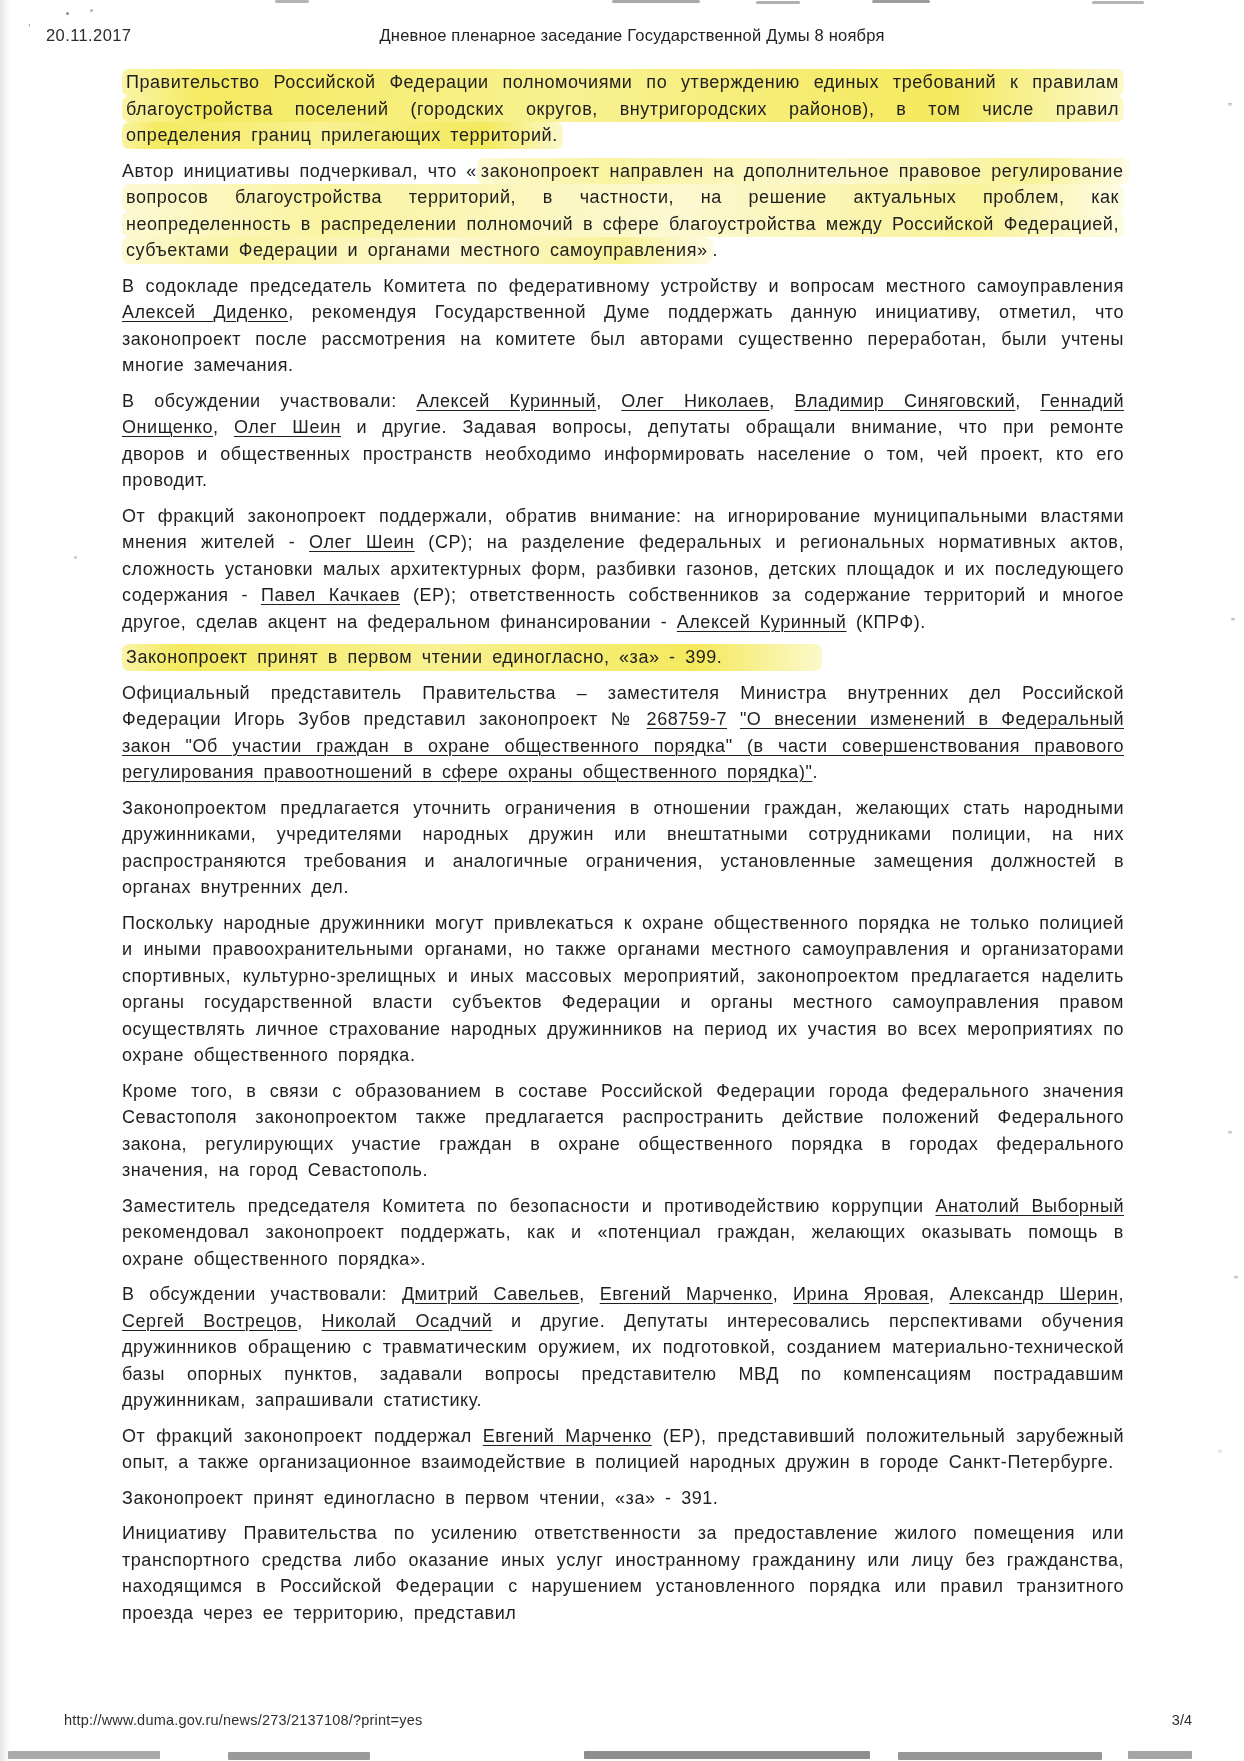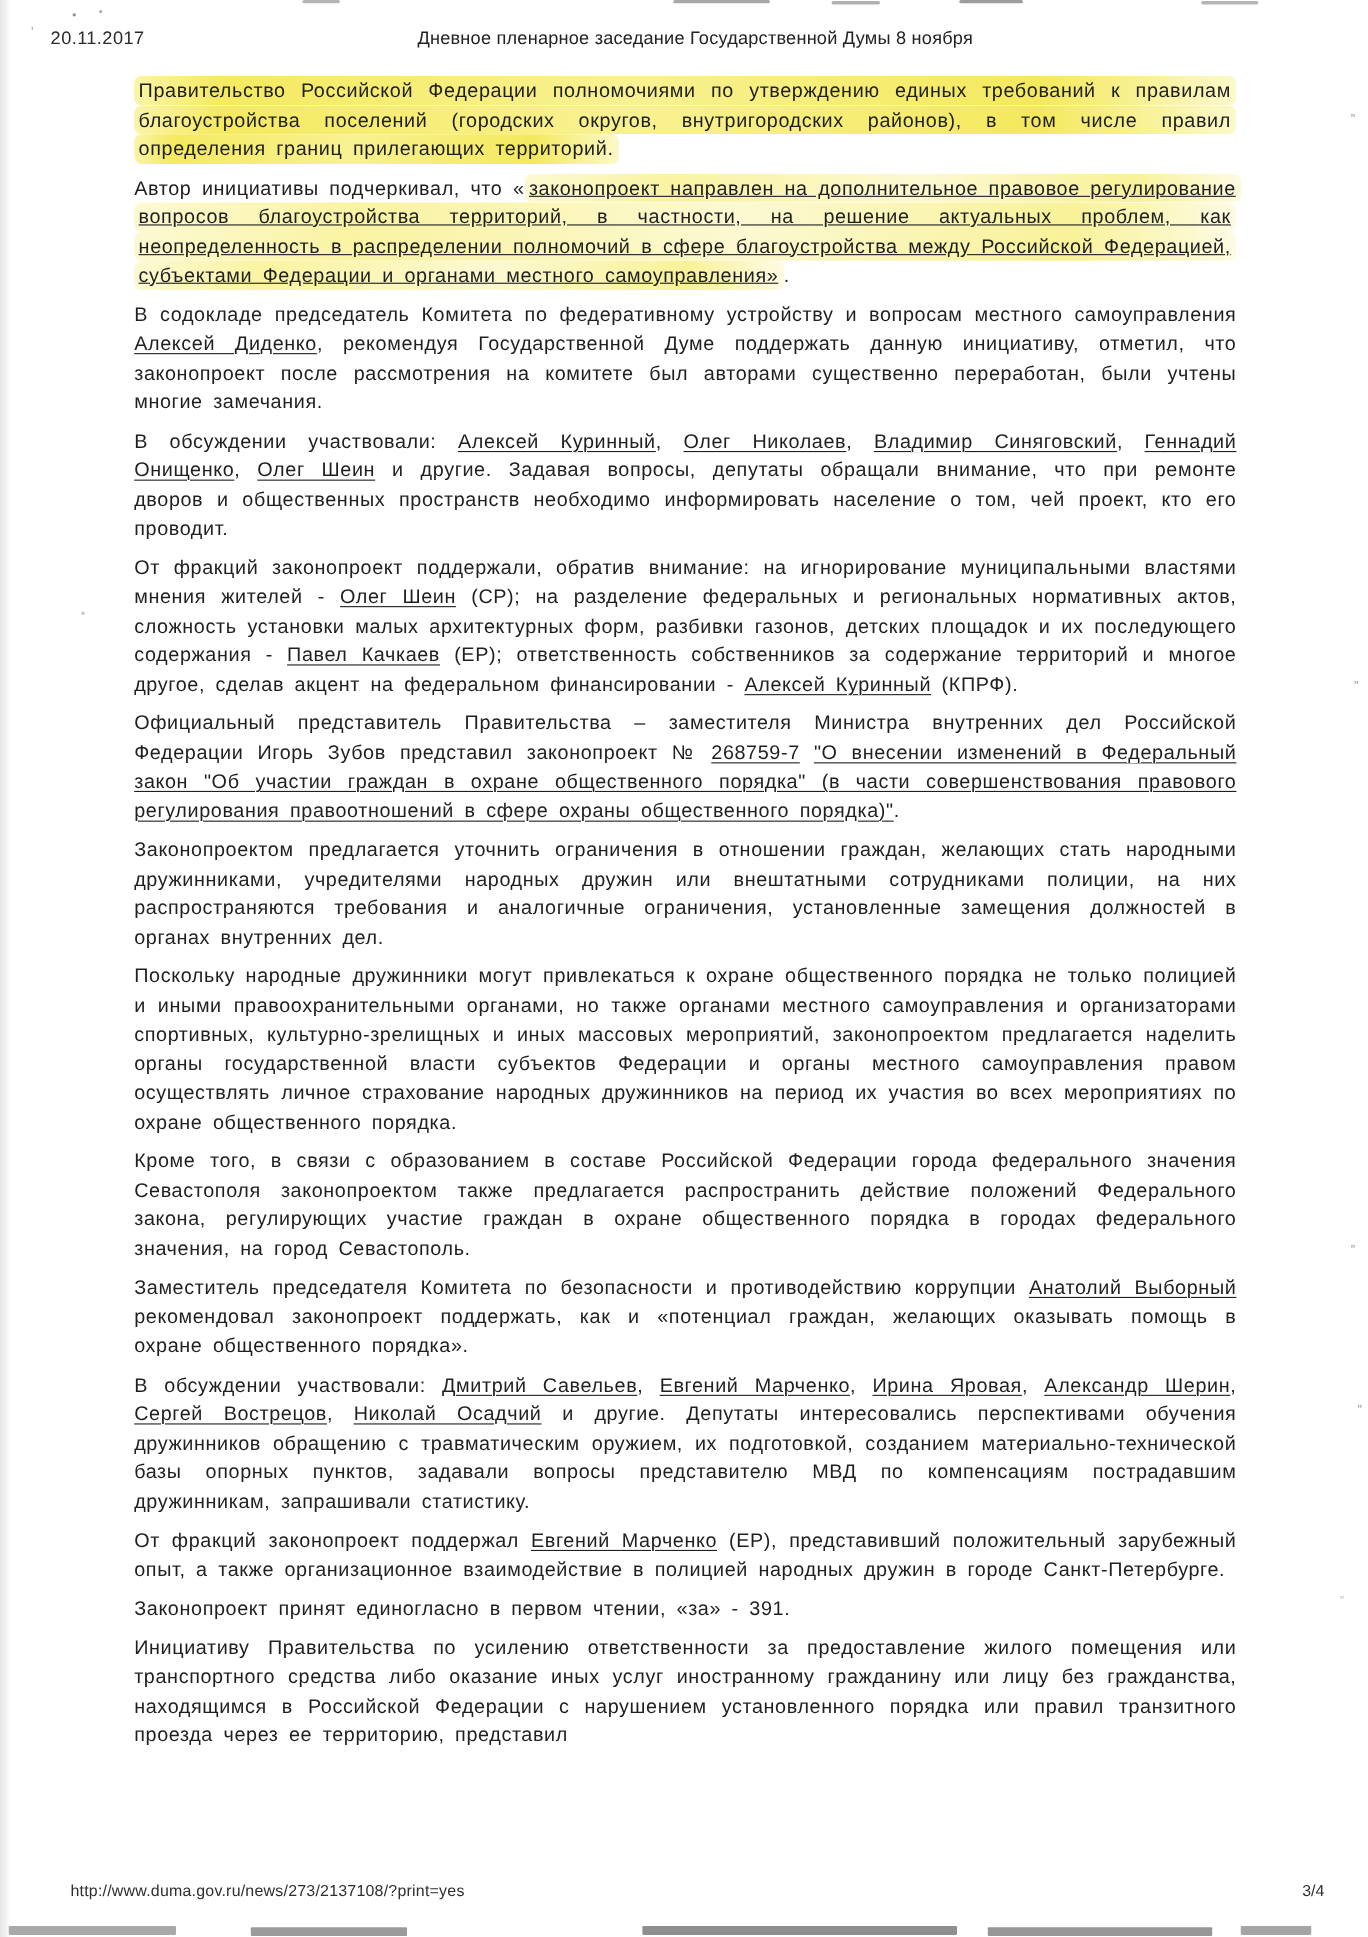--- a/index.html
+++ b/index.html
@@ -54,30 +54,29 @@
     background-image:linear-gradient(92deg,
       rgba(246,236,96,.55) 0%, rgba(243,230,68,.85) 8%,
       rgba(246,236,104,.72) 45%, rgba(242,229,64,.85) 82%,
       rgba(248,241,140,.45) 100%);
   }
   .hl-light {
     background-image:linear-gradient(92deg,
       rgba(249,242,150,.42) 0%, rgba(246,236,100,.60) 20%,
       rgba(249,242,160,.48) 55%, rgba(245,234,90,.62) 85%,
       rgba(250,245,180,.35) 100%);
-    text-decoration:underline;
   }
   .ext { padding-right:100px; }
 
   .page-footer {
     position:absolute; top:1712px; left:0; width:100%;
     font-size:14.5px; color:#2e2e2e;
   }
   .source-url { position:absolute; left:64px; letter-spacing:0.2px; }
-  .page-number { position:absolute; right:40px;text-align:center; }
+  .page-number { position:absolute; right:52px;text-align:center; }
 
   
   .artifact { position:absolute; pointer-events:none; }
   .dash { height:3px; border-radius:2px; }
   .bar { height:8px; border-radius:1px; }
   .tickmark { font-size:12px; color:#9a9a9a; line-height:10px; }
   .dot { width:3px; height:3px; border-radius:50%; background:#8d8d8d; }
 </style>
 </head>
 <body>
@@ -98,20 +97,21 @@
     <span class="print-date">20.11.2017</span>
     <div class="doc-title">Дневное пленарное заседание Государственной Думы 8 ноября</div>
   </header>
 
   <main class="document-body">
       <p class="para"><span class="hl-strong">Правительство Российской Федерации полномочиями по утверждению единых требований к правилам благоустройства поселений (городских округов, внутригородских районов), в том числе правил определения границ прилегающих территорий.</span></p>
       <p class="para"><span>Автор инициативы подчеркивал, что «</span><span class="hl-light">законопроект направлен на дополнительное правовое регулирование вопросов благоустройства территорий, в частности, на решение актуальных проблем, как неопределенность в распределении полномочий в сфере благоустройства между Российской Федерацией, субъектами Федерации и органами местного самоуправления»</span><span>.</span></p>
       <p class="para"><span>В содокладе председатель Комитета по федеративному устройству и вопросам местного самоуправления </span><span class="u">Алексей Диденко</span><span>, рекомендуя Государственной Думе поддержать данную инициативу, отметил, что законопроект после рассмотрения на комитете был авторами существенно переработан, были учтены многие замечания.</span></p>
       <p class="para"><span>В обсуждении участвовали: </span><span class="u">Алексей Куринный</span><span>, </span><span class="u">Олег Николаев</span><span>, </span><span class="u">Владимир Синяговский</span><span>, </span><span class="u">Геннадий Онищенко</span><span>, </span><span class="u">Олег Шеин</span><span> и другие. Задавая вопросы, депутаты обращали внимание, что при ремонте дворов и общественных пространств необходимо информировать население о том, чей проект, кто его проводит.</span></p>
       <p class="para"><span>От фракций законопроект поддержали, обратив внимание: на игнорирование муниципальными властями мнения жителей - </span><span class="u">Олег Шеин</span><span> (СР); на разделение федеральных и региональных нормативных актов, сложность установки малых архитектурных форм, разбивки газонов, детских площадок и их последующего содержания - </span><span class="u">Павел Качкаев</span><span> (ЕР); ответственность собственников за содержание территорий и многое другое, сделав акцент на федеральном финансировании - </span><span class="u">Алексей Куринный</span><span> (КПРФ).</span></p>
+      <p class="para"><span class="hl-strong ext">Законопроект принят в первом чтении единогласно, «за» - 399.</span></p>
       <p class="para"><span>Официальный представитель Правительства – заместителя Министра внутренних дел Российской Федерации Игорь Зубов представил законопроект № </span><span class="u">268759-7</span><span> </span><span class="u">"О внесении изменений в Федеральный закон "Об участии граждан в охране общественного порядка" (в части совершенствования правового регулирования правоотношений в сфере охраны общественного порядка)"</span><span>.</span></p>
       <p class="para"><span>Законопроектом предлагается уточнить ограничения в отношении граждан, желающих стать народными дружинниками, учредителями народных дружин или внештатными сотрудниками полиции, на них распространяются требования и аналогичные ограничения, установленные замещения должностей в органах внутренних дел.</span></p>
       <p class="para"><span>Поскольку народные дружинники могут привлекаться к охране общественного порядка не только полицией и иными правоохранительными органами, но также органами местного самоуправления и организаторами спортивных, культурно-зрелищных и иных массовых мероприятий, законопроектом предлагается наделить органы государственной власти субъектов Федерации и органы местного самоуправления правом осуществлять личное страхование народных дружинников на период их участия во всех мероприятиях по охране общественного порядка.</span></p>
       <p class="para"><span>Кроме того, в связи с образованием в составе Российской Федерации города федерального значения Севастополя законопроектом также предлагается распространить действие положений Федерального закона, регулирующих участие граждан в охране общественного порядка в городах федерального значения, на город Севастополь.</span></p>
       <p class="para"><span>Заместитель председателя Комитета по безопасности и противодействию коррупции </span><span class="u">Анатолий Выборный</span><span> рекомендовал законопроект поддержать, как и «потенциал граждан, желающих оказывать помощь в охране общественного порядка».</span></p>
       <p class="para"><span>В обсуждении участвовали: </span><span class="u">Дмитрий Савельев</span><span>, </span><span class="u">Евгений Марченко</span><span>, </span><span class="u">Ирина Яровая</span><span>, </span><span class="u">Александр Шерин</span><span>, </span><span class="u">Сергей Вострецов</span><span>, </span><span class="u">Николай Осадчий</span><span> и другие. Депутаты интересовались перспективами обучения дружинников обращению с травматическим оружием, их подготовкой, созданием материально-технической базы опорных пунктов, задавали вопросы представителю МВД по компенсациям пострадавшим дружинникам, запрашивали статистику.</span></p>
       <p class="para"><span>От фракций законопроект поддержал </span><span class="u">Евгений Марченко</span><span> (ЕР), представивший положительный зарубежный опыт, а также организационное взаимодействие в полицией народных дружин в городе Санкт-Петербурге.</span></p>
       <p class="para"><span>Законопроект принят единогласно в первом чтении, «за» - 391.</span></p>
       <p class="para"><span>Инициативу Правительства по усилению ответственности за предоставление жилого помещения или транспортного средства либо оказание иных услуг иностранному гражданину или лицу без гражданства, находящимся в Российской Федерации с нарушением установленного порядка или правил транзитного проезда через ее территорию, представил</span></p>
     </main>

